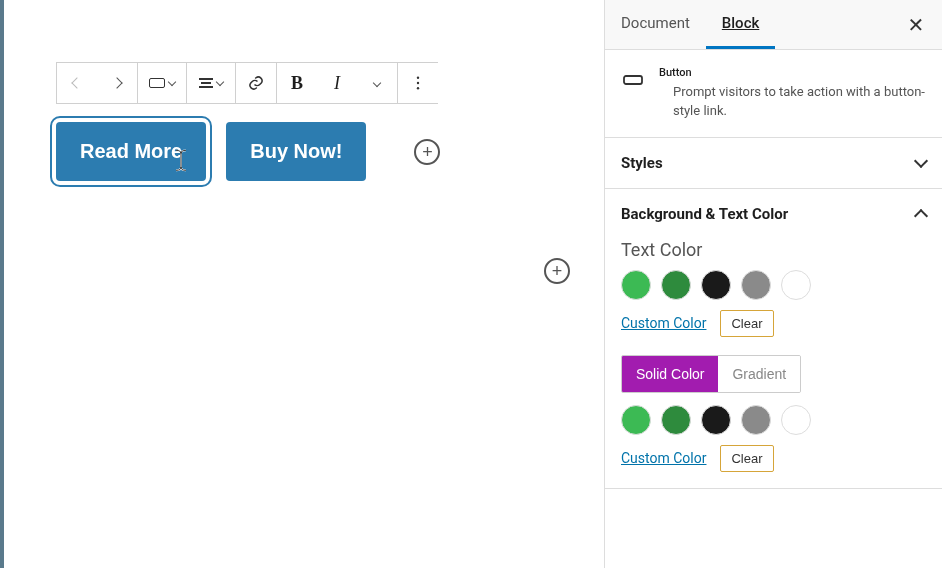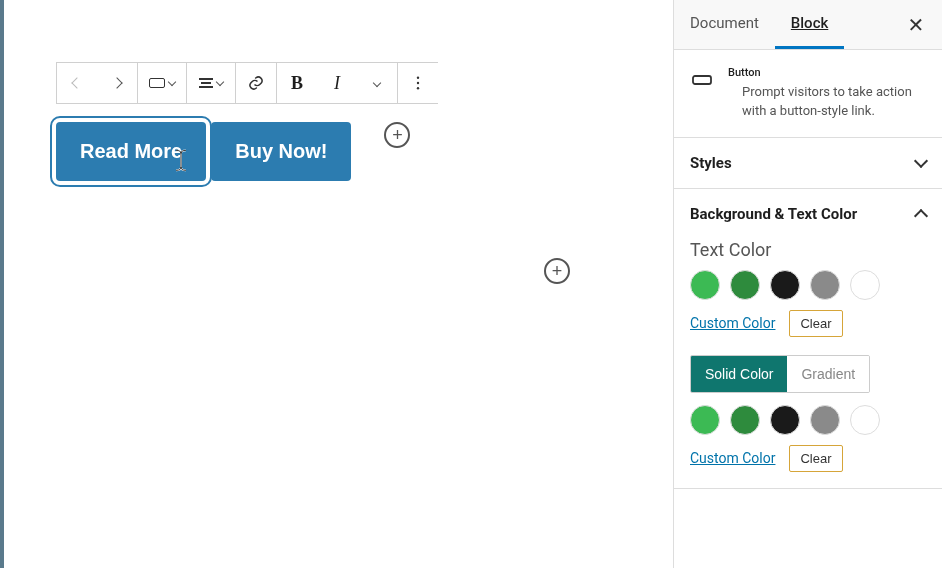--- a/index.html
+++ b/index.html
@@ -12,27 +12,27 @@
     .toolbar-btn.wide { width: 48px; }
     .toolbar-btn svg { width: 18px; height: 18px; }
     .chev { width: 8px; height: 8px; border-right: 1.5px solid #555; border-bottom: 1.5px solid #555; display: inline-block; }
     .chev.left { transform: rotate(135deg); }
     .chev.right { transform: rotate(-45deg); }
     .chev.down { transform: rotate(45deg); width: 6px; height: 6px; margin-left: 4px; margin-bottom: 2px; }
     .toolbar-btn.disabled { color: #aaa; }
     .toolbar-btn.disabled .chev { border-color: #bbb; }
     .bold-glyph { font-weight: bold; font-size: 18px; font-family: Georgia, serif; }
     .italic-glyph { font-style: italic; font-size: 18px; font-family: Georgia, serif; }
-    .buttons-row { display: flex; align-items: flex-start; margin: 18px 0 0 52px; gap: 5px; position: relative; }
+    .buttons-row { display: flex; align-items: center; margin: 18px 0 0 52px; gap: 20px; position: relative; }
     .wp-button { background: #2c7cb0; color: #fff; font-size: 20px; font-weight: 700; padding: 18px 24px; border-radius: 4px; border: none; cursor: pointer; position: relative; }
     .wp-button.selected { outline: 2px solid #2c7cb0; outline-offset: 4px; }
     .text-cursor { position: absolute; top: 50%; left: 114px; transform: translateY(-18%); pointer-events: none; }
     .add-block-btn { width: 26px; height: 26px; border: 2px solid #555; border-radius: 50%; display: flex; align-items: center; justify-content: center; background: #fff; cursor: pointer; color: #555; margin-left: 28px; }
     .add-block-btn.big { position: absolute; top: 258px; left: 540px; margin-left: 0; }
-    .sidebar { width: 269px; border-left: 1px solid #ddd; background: #fff; display: flex; flex-direction: column; }
+    .sidebar { width: 338px; border-left: 1px solid #ddd; background: #fff; display: flex; flex-direction: column; }
     .sidebar-tabs { display: flex; align-items: center; border-bottom: 1px solid #ddd; padding: 0 8px 0 0; height: 50px; background: #f8f8f8; }
     .sidebar-tab { padding: 14px 16px; font-size: 15px; color: #555; cursor: pointer; border-bottom: 3px solid transparent; }
     .sidebar-tab.active { color: #1e1e1e; font-weight: 500; border-bottom-color: #0075c2; text-decoration: underline; }
     .close-btn { margin-left: auto; width: 36px; height: 36px; display: flex; align-items: center; justify-content: center; background: none; border: none; font-size: 20px; cursor: pointer; color: #333; }
     .block-card { display: flex; padding: 16px; gap: 14px; border-bottom: 1px solid #ddd; }
     .block-card-icon { width: 24px; height: 24px; flex-shrink: 0; margin-top: 2px; }
     .block-card-title { font-size: 11px; font-weight: 500; margin-bottom: 4px; }
     .block-card-desc { font-size: 13px; color: #555; line-height: 1.45; margin-left: 14px; }
     .panel { border-bottom: 1px solid #ddd; }
     .panel-header { display: flex; align-items: center; justify-content: space-between; padding: 16px 16px; cursor: pointer; }
@@ -41,21 +41,21 @@
     .panel-chevron.up { transform: rotate(-135deg); margin-top: 4px; }
     .panel-body { padding: 0 16px 16px; }
     .subsection-label { font-size: 18px; color: #555; margin-bottom: 10px; }
     .swatch-row { display: flex; gap: 10px; margin-bottom: 10px; }
     .swatch { width: 30px; height: 30px; border-radius: 50%; border: 1px solid #ddd; cursor: pointer; }
     .color-actions { display: flex; justify-content: flex-start; align-items: center; gap: 14px; margin-bottom: 18px; }
     .custom-color-link { color: #0073aa; text-decoration: underline; font-size: 14px; cursor: pointer; }
     .clear-btn { background: #fff; border: 1px solid #d6a539; color: #333; padding: 5px 10px; font-size: 13px; cursor: pointer; border-radius: 2px; }
     .bg-type-toggle { display: inline-flex; border: 1px solid #ccc; border-radius: 2px; overflow: hidden; margin-bottom: 12px; }
     .bg-type-btn { padding: 10px 14px; font-size: 14px; background: #fff; border: none; cursor: pointer; color: #888; }
-    .bg-type-btn.active { background: #0f766e; color: #fff; }
+    .bg-type-btn.active { background: #a21caf; color: #fff; }
     .icon-box { width: 16px; height: 10px; border: 1.8px solid #333; border-radius: 2px; }
     .icon-align { display: flex; flex-direction: column; gap: 2px; align-items: center; }
     .icon-align span { display: block; background: #333; height: 2px; }
     .icon-link svg, .icon-more svg, .block-card-icon svg { display: block; }
     .plus-glyph { font-size: 18px; line-height: 1; }
   </style>
 </head>
 <body>
 
 <div class="editor-area">

